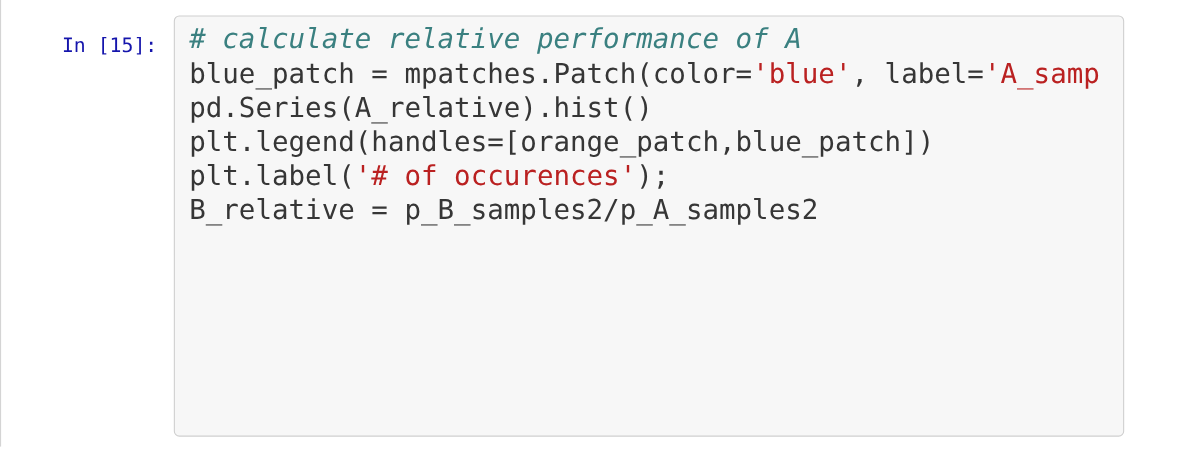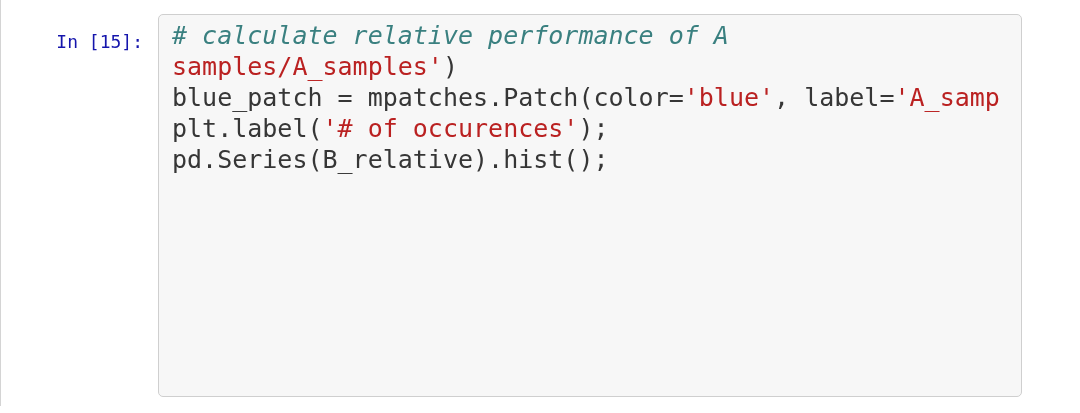--- a/index.html
+++ b/index.html
@@ -64,19 +64,20 @@
 </style>
 </head>
 <body>
 
 <div class="cell">
   <div class="cell-left-border"></div>
   <div class="input-prompt">In [15]:</div>
   <div class="code-editor">
     <div class="code-lines">
         <div class="code-line"><span class="tok-comment"># calculate relative performance of A</span></div>
-        <div class="code-line"><span class="tok-string">samples/A_samples'</span><span class="tok-code">)</span></div>
         <div class="code-line"><span class="tok-code">blue_patch = mpatches.Patch(color=</span><span class="tok-string">'blue'</span><span class="tok-code">, label=</span><span class="tok-string">'A_samp</span></div>
+        <div class="code-line"><span class="tok-code">pd.Series(A_relative).hist()</span></div>
+        <div class="code-line"><span class="tok-code">plt.legend(handles=[orange_patch,blue_patch])</span></div>
         <div class="code-line"><span class="tok-code">plt.label(</span><span class="tok-string">'# of occurences'</span><span class="tok-code">);</span></div>
-        <div class="code-line"><span class="tok-code">pd.Series(B_relative).hist();</span></div>
+        <div class="code-line"><span class="tok-code">B_relative = p_B_samples2/p_A_samples2</span></div>
       </div>
   </div>
 </div>
 
 </body></html>

